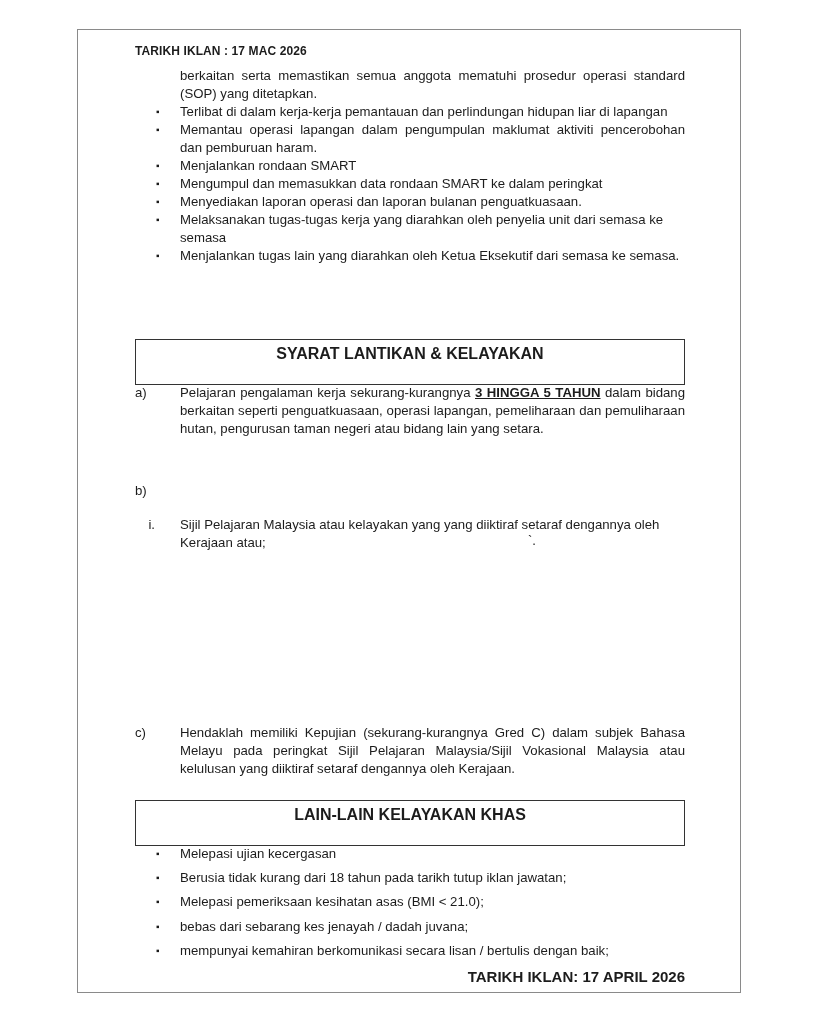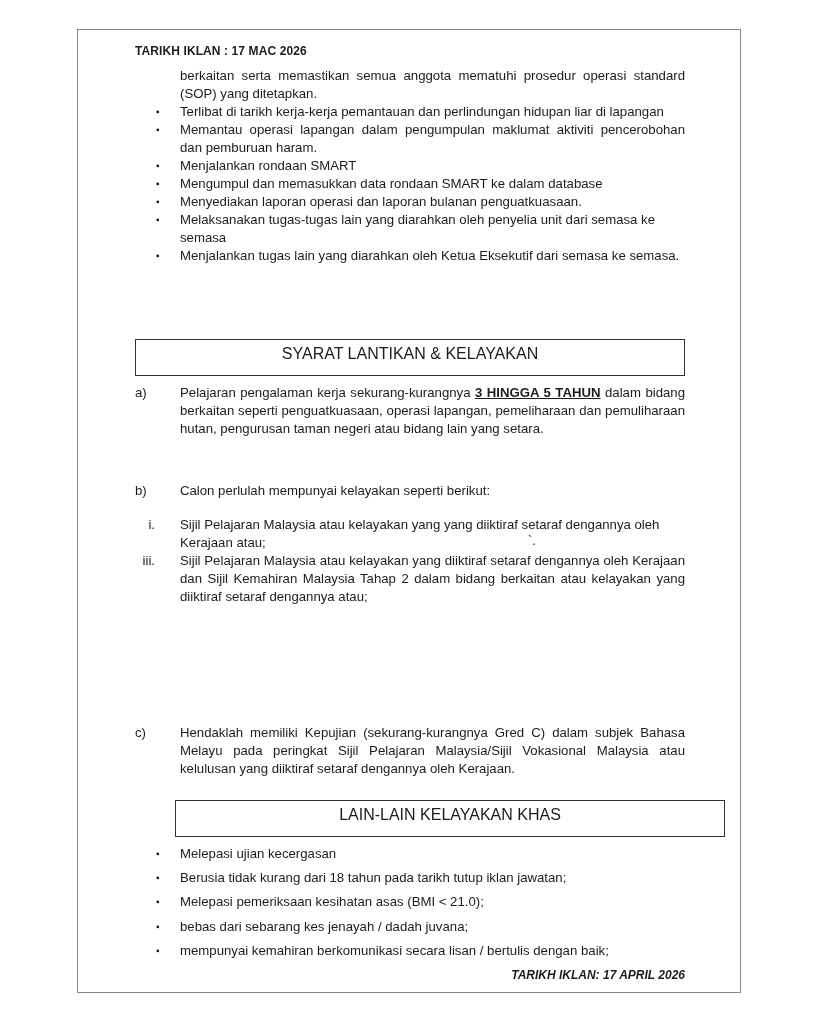--- a/index.html
+++ b/index.html
@@ -1,28 +1,28 @@
 <!DOCTYPE html>
 <html><head>
 <meta charset="utf-8">
 <style>
   html, body { margin:0; padding:0; background:#ffffff; }
   body { width:819px; height:1024px; position:relative; overflow:hidden;
          font-family:"Liberation Sans", sans-serif; color:#1c1c1c; }
   .page { position:absolute; left:77px; top:29px; width:664px; height:964px;
           border:1px solid #8a8a8a; box-sizing:border-box; }
   .hdr-date { position:absolute; left:135px; top:44px; font-size:12px; font-weight:bold; letter-spacing:0.1px; }
-  .ftr-date { position:absolute; right:134px; top:968px; font-size:12px; font-weight:bold;font-style:italic; }
+  .ftr-date { position:absolute; right:134px; top:968px; font-size:15px; font-weight:bold; }
   .content { position:absolute; left:135px; width:550px; font-size:13.2px; line-height:18px; }
   .just { text-align:justify; }
   .bul { position:relative; padding-left:45px; }
   .bul .dot { position:absolute; left:21px; top:0; font-size:10px; }
   .txt { display:block; }
-  .sec-box { position:absolute; left:135px; width:550px; height:37px; box-sizing:border-box;
-             border:1px solid #333; text-align:center; font-weight:normal; font-size:16px; line-height:28px; }
+  .sec-box { position:absolute; left:135px; width:550px; height:46px; box-sizing:border-box;
+             border:1px solid #333; text-align:center; font-weight:bold; font-size:16px; line-height:28px; }
   .item { position:relative; padding-left:45px; }
   .item .lab { position:absolute; left:0; top:0; }
   .sub { position:relative; padding-left:45px; }
   .sub .rn { position:absolute; left:0; width:20px; text-align:right; top:0; }
   .ul-bold { font-weight:bold; text-decoration:underline; }
   .stray { position:absolute; left:528px; top:533px; font-size:13px; }
   .b2 .bul { margin-bottom:6.2px; }
 </style>
 </head>
 <body>
@@ -30,84 +30,79 @@
 <div class="page"></div>
 
 <div class="hdr-date">TARIKH IKLAN : 17 MAC 2026</div>
 
 <div class="content" style="top:67px;">
   <div class="bul just">
     <span class="txt">berkaitan serta memastikan semua anggota mematuhi prosedur operasi standard (SOP) yang ditetapkan.</span>
   </div>
   <div class="bul just">
     <span class="dot">▪</span>
-    <span class="txt">Terlibat di tarikh kerja-kerja pemantauan dan perlindungan hidupan liar di lapangan</span>
+    <span class="txt">Terlibat di dalam kerja-kerja pemantauan dan perlindungan hidupan liar di lapangan</span>
   </div>
   <div class="bul just">
     <span class="dot">▪</span>
     <span class="txt">Memantau operasi lapangan dalam pengumpulan maklumat aktiviti pencerobohan dan pemburuan haram.</span>
   </div>
   <div class="bul">
     <span class="dot">▪</span>
     <span class="txt">Menjalankan rondaan SMART</span>
   </div>
   <div class="bul">
     <span class="dot">▪</span>
-    <span class="txt">Mengumpul dan memasukkan data rondaan SMART ke dalam database</span>
+    <span class="txt">Mengumpul dan memasukkan data rondaan SMART ke dalam peringkat</span>
   </div>
   <div class="bul">
     <span class="dot">▪</span>
     <span class="txt">Menyediakan laporan operasi dan laporan bulanan penguatkuasaan.</span>
   </div>
   <div class="bul">
     <span class="dot">▪</span>
-    <span class="txt">Melaksanakan tugas-tugas lain yang diarahkan oleh penyelia unit dari semasa ke semasa</span>
+    <span class="txt">Melaksanakan tugas-tugas kerja yang diarahkan oleh penyelia unit dari semasa ke semasa</span>
   </div>
   <div class="bul">
     <span class="dot">▪</span>
     <span class="txt">Menjalankan tugas lain yang diarahkan oleh Ketua Eksekutif dari semasa ke semasa.</span>
   </div>
 </div>
 
 <div class="sec-box" style="top:339px;">SYARAT LANTIKAN &amp; KELAYAKAN</div>
 
 <div class="content" style="top:384px;">
   <div class="item just">
     <span class="lab">a)</span>
     <span>Pelajaran pengalaman kerja sekurang-kurangnya </span><span class="ul-bold">3 HINGGA 5 TAHUN</span><span> dalam bidang berkaitan seperti penguatkuasaan, operasi lapangan, pemeliharaan dan pemuliharaan hutan, pengurusan taman negeri atau bidang lain yang setara.</span>
   </div>
 </div>
 
 <div class="content" style="top:482px;">
   <div class="item">
     <span class="lab">b)</span>
-    <span>Calon perlulah mempunyai kelayakan seperti berikut:</span>
   </div>
 </div>
 
 <div class="content" style="top:516px;">
   <div class="sub">
     <span class="rn">i.</span>
     <span class="txt">Sijil Pelajaran Malaysia atau kelayakan yang yang diiktiraf setaraf dengannya oleh Kerajaan atau;</span>
-  </div>
-  <div class="sub just">
-    <span class="rn">iii.</span>
-    <span class="txt">Sijil Pelajaran Malaysia atau kelayakan yang diiktiraf setaraf dengannya oleh Kerajaan dan Sijil Kemahiran Malaysia Tahap 2 dalam bidang berkaitan atau kelayakan yang diiktiraf setaraf dengannya atau;</span>
   </div>
 </div>
 <div class="stray">`.</div>
 
 <div class="content" style="top:724px;">
   <div class="item just">
     <span class="lab">c)</span>
     <span>Hendaklah memiliki Kepujian (sekurang-kurangnya Gred C) dalam subjek Bahasa Melayu pada peringkat Sijil Pelajaran Malaysia/Sijil Vokasional Malaysia atau kelulusan yang diiktiraf setaraf dengannya oleh Kerajaan.</span>
   </div>
 </div>
 
-<div class="sec-box" style="top:800px;margin-left:40px;">LAIN-LAIN KELAYAKAN KHAS</div>
+<div class="sec-box" style="top:800px;">LAIN-LAIN KELAYAKAN KHAS</div>
 
 <div class="content b2" style="top:845px;">
   <div class="bul">
     <span class="dot">▪</span>
     <span class="txt">Melepasi ujian kecergasan</span>
   </div>
   <div class="bul">
     <span class="dot">▪</span>
     <span class="txt">Berusia tidak kurang dari 18 tahun pada tarikh tutup iklan jawatan;</span>
   </div>

